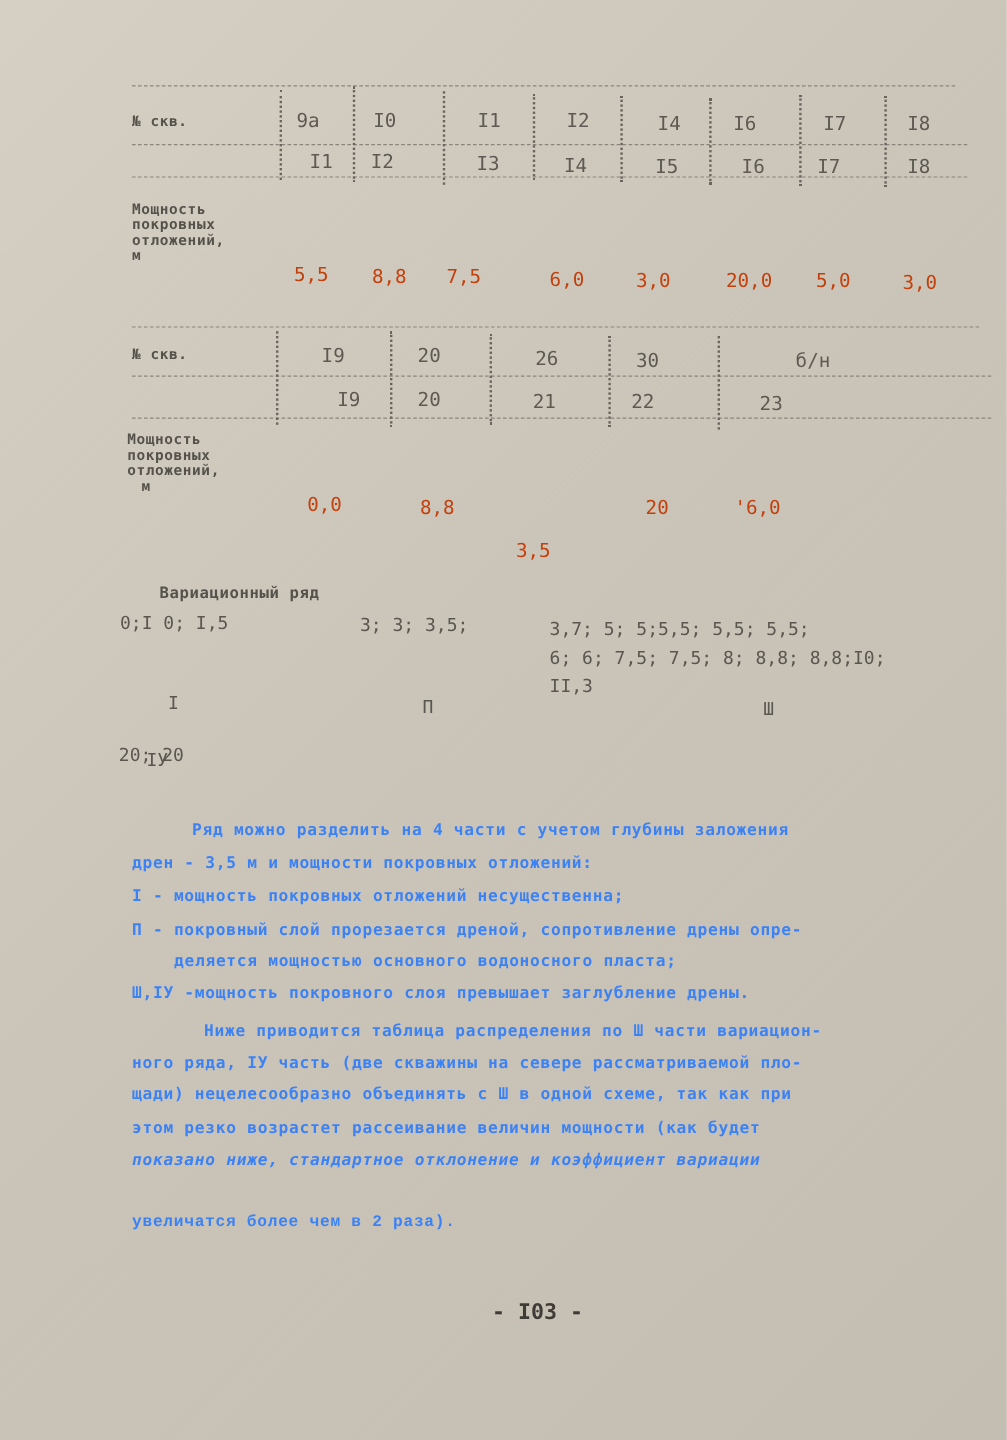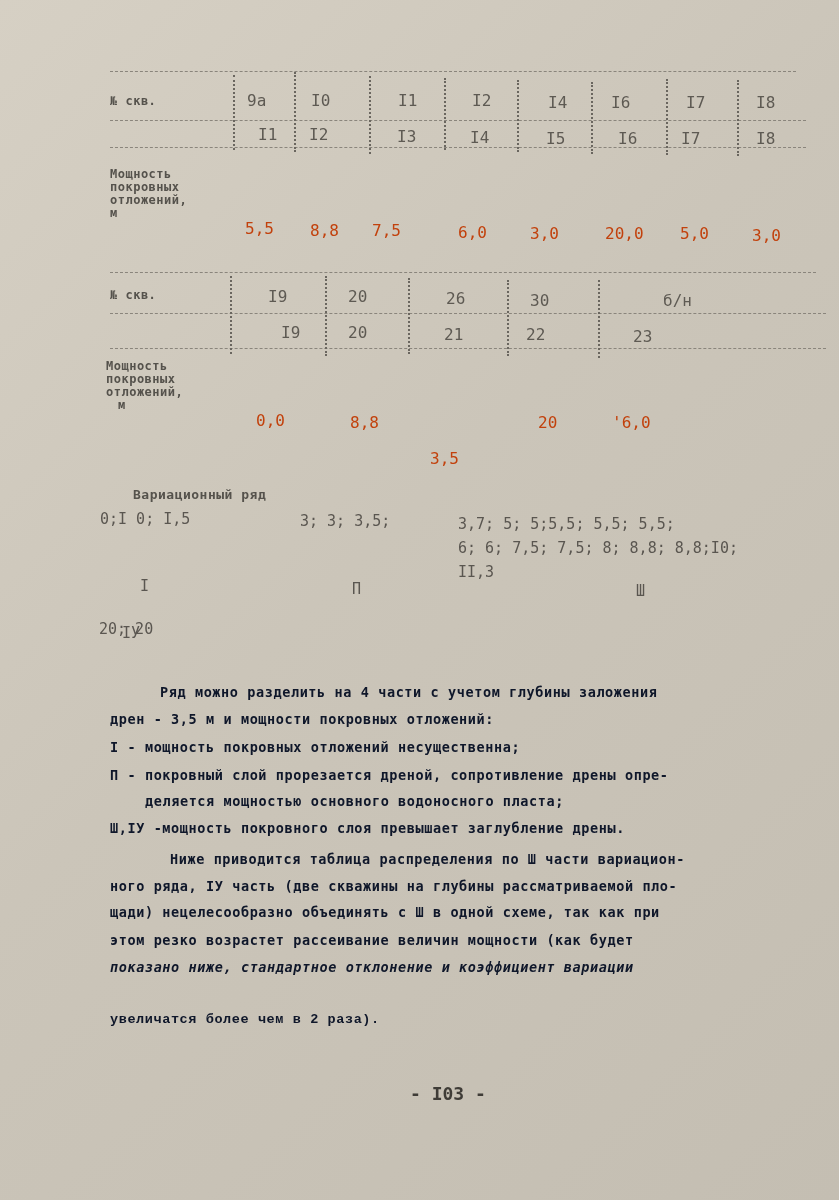--- a/index.html
+++ b/index.html
@@ -12,21 +12,21 @@
     position: relative;
     overflow: hidden;
   }
   .page { position: absolute; left: 0; top: 0; width: 839px; height: 1200px; }
   .abs { position: absolute; white-space: nowrap; }
   .hr { position: absolute; height: 0; border-top: 1.5px dashed #8a857c; }
   .vsep { position: absolute; width: 0; border-left: 2px dotted #6a665f; }
   .cell { position: absolute; font-size: 16px; color: #5e5a53; }
   .label { font-size: 12px; line-height: 13px; letter-spacing: 0.5px; color: #55524c; font-weight: bold; }
   .val { font-size: 16px; color: #c2410c; }
-  .para { font-size: 13.5px; letter-spacing: 0.6px; color: #0f172a; font-weight: bold; }
+  .para { font-size: 13.5px; letter-spacing: 0.6px; color: #3b82f6; font-weight: bold; }
   .series { font-size: 15px; color: #5a5650; }
   .pageno { font-size: 18px; color: #3f3c37; font-weight: bold; }
 </style>
 </head>
 <body>
 
 <div class="page">
 
   <div>
     <div class="hr" style="left:110px; top:71px; width:686px;"></div>
@@ -136,21 +136,21 @@
 
   <div>
     <span class="abs para" style="left:160px; top:684px;">Ряд можно разделить на 4 части с учетом глубины заложения</span>
     <span class="abs para" style="left:110px; top:711px;">дрен - 3,5 м и мощности покровных отложений:</span>
     <span class="abs para" style="left:110px; top:739px;">I - мощность покровных отложений несущественна;</span>
     <span class="abs para" style="left:110px; top:767px;">П - покровный слой прорезается дреной, сопротивление дрены опре-</span>
     <span class="abs para" style="left:145px; top:793px;">деляется мощностью основного водоносного пласта;</span>
     <span class="abs para" style="left:110px; top:820px;">Ш,IУ -мощность покровного слоя превышает заглубление дрены.</span>
 
     <span class="abs para" style="left:170px; top:851px;">Ниже приводится таблица распределения по Ш части вариацион-</span>
-    <span class="abs para" style="left:110px; top:878px;">ного ряда, IУ часть (две скважины на глубины рассматриваемой пло-</span>
+    <span class="abs para" style="left:110px; top:878px;">ного ряда, IУ часть (две скважины на севере рассматриваемой пло-</span>
     <span class="abs para" style="left:110px; top:904px;">щади) нецелесообразно объединять с Ш в одной схеме, так как при</span>
     <span class="abs para" style="left:110px; top:932px;">этом резко возрастет рассеивание величин мощности (как будет</span>
     <span class="abs para" style="left:110px; top:959px;font-style:italic;">показано ниже, стандартное отклонение и коэффициент вариации</span>
     <span class="abs para" style="left:110px; top:1012px;font-family:Liberation Mono, monospace;">увеличатся более чем в 2 раза).</span>
   </div>
 
   <span class="abs pageno" style="left:410px; top:1083px;">- I03 -</span>
 
 </div>
 

